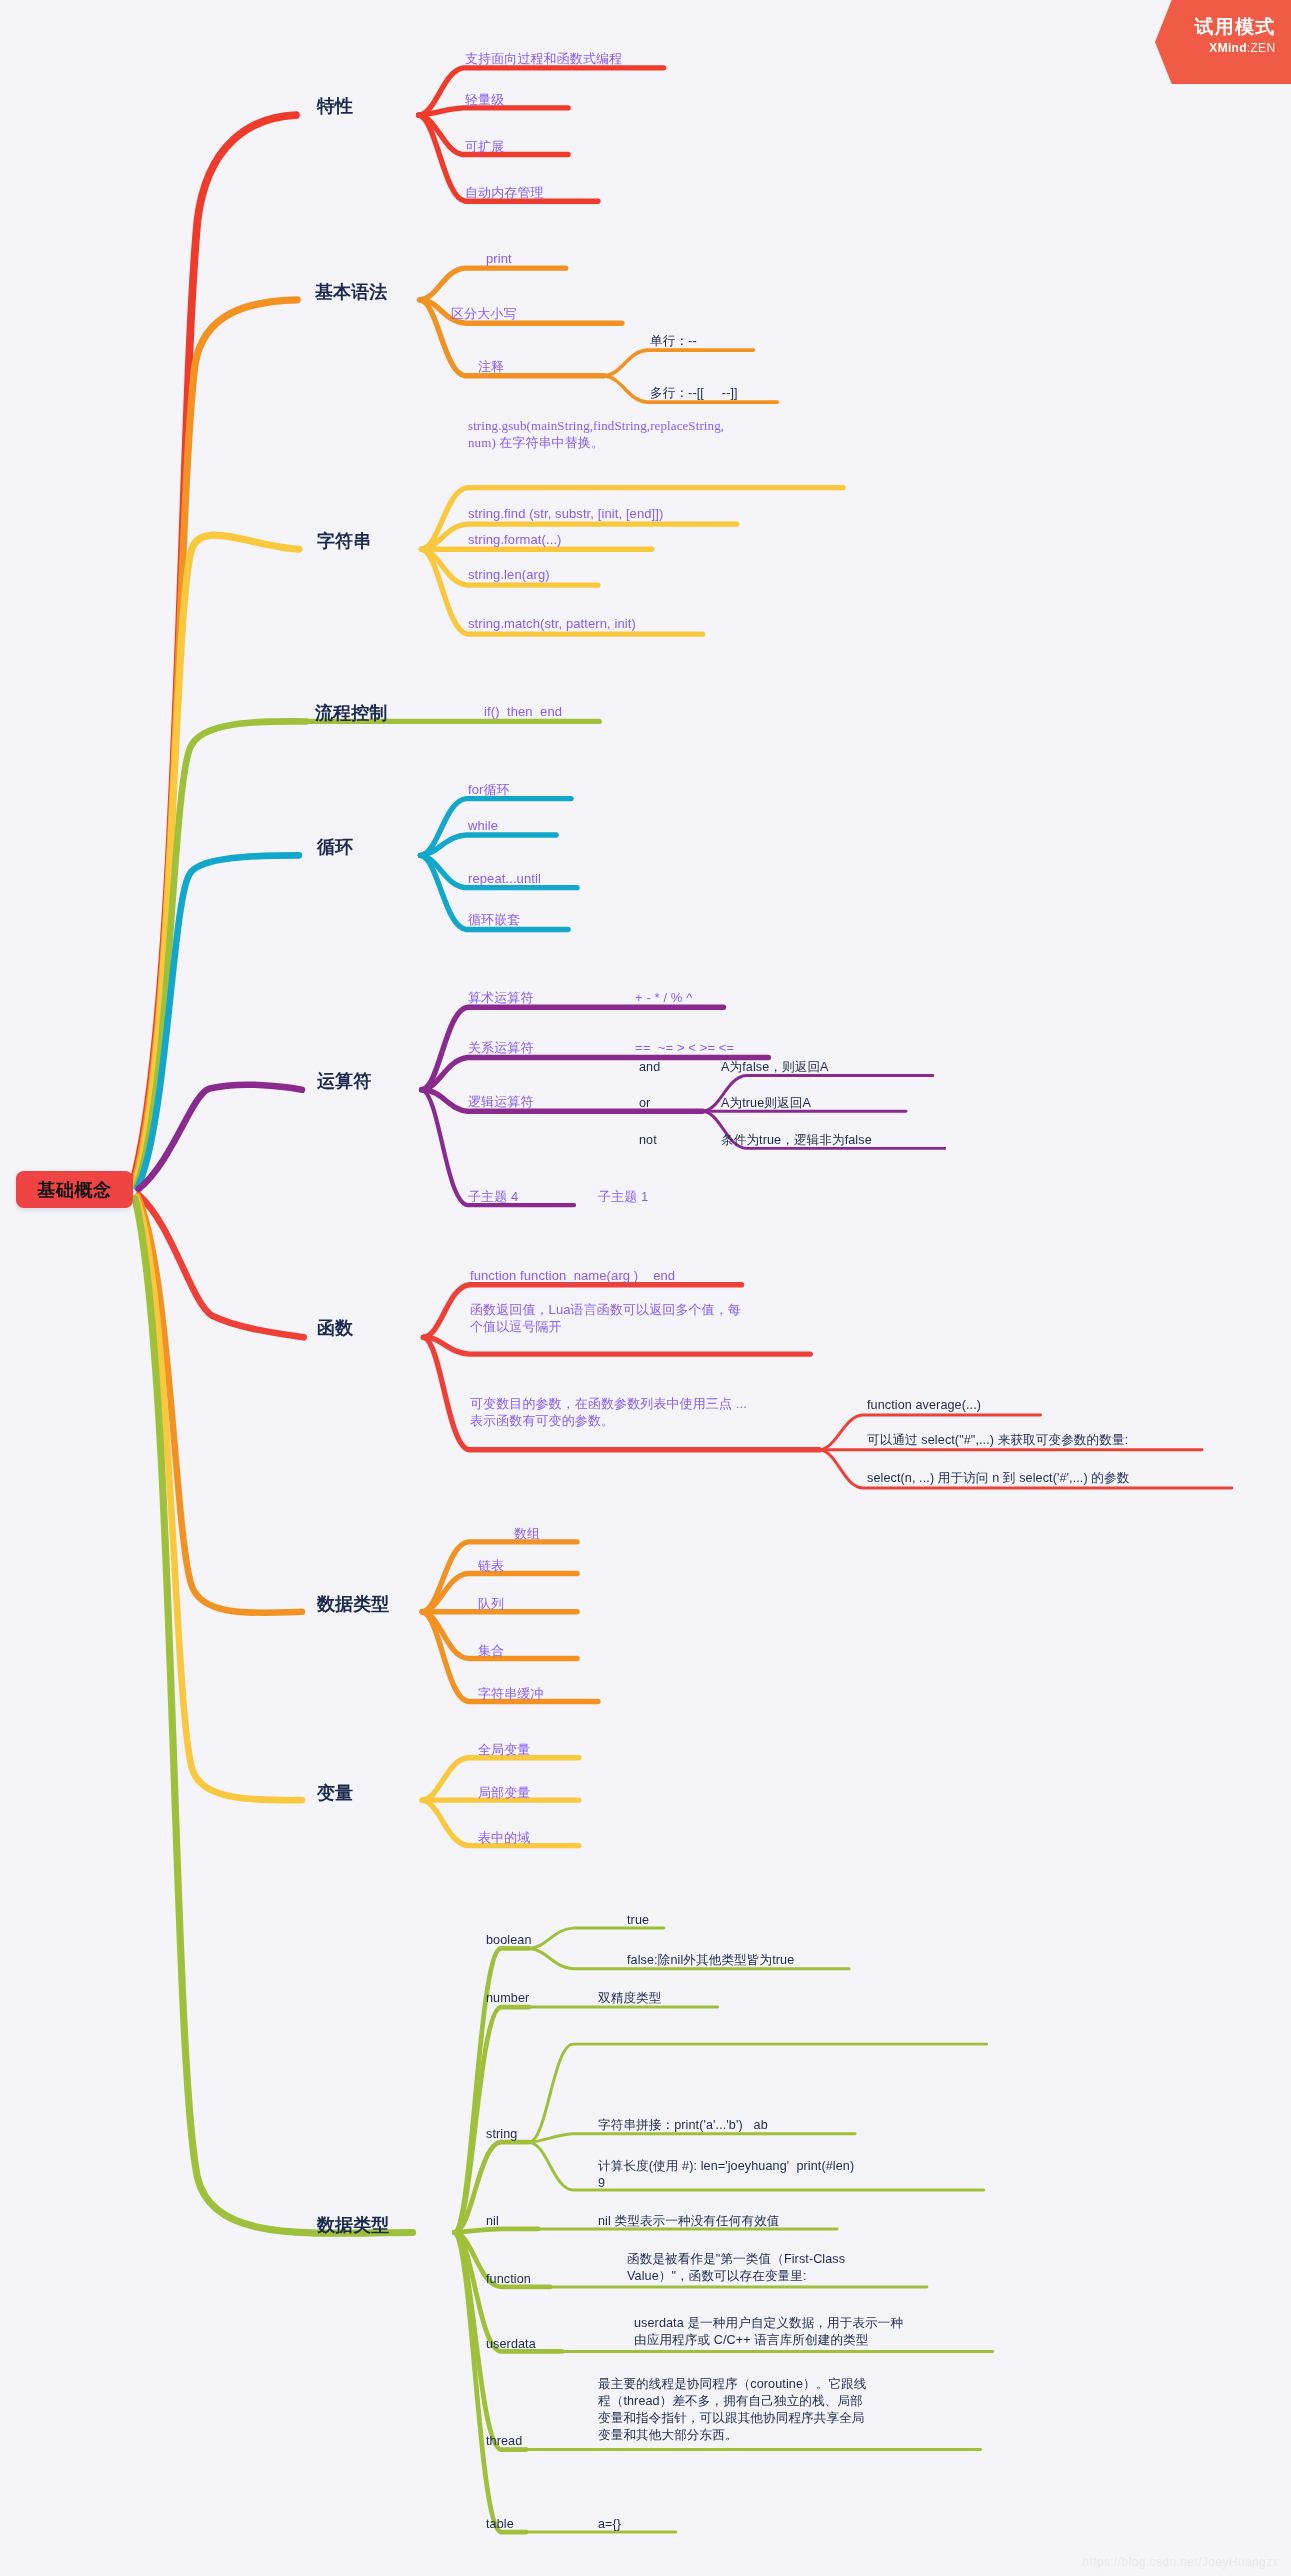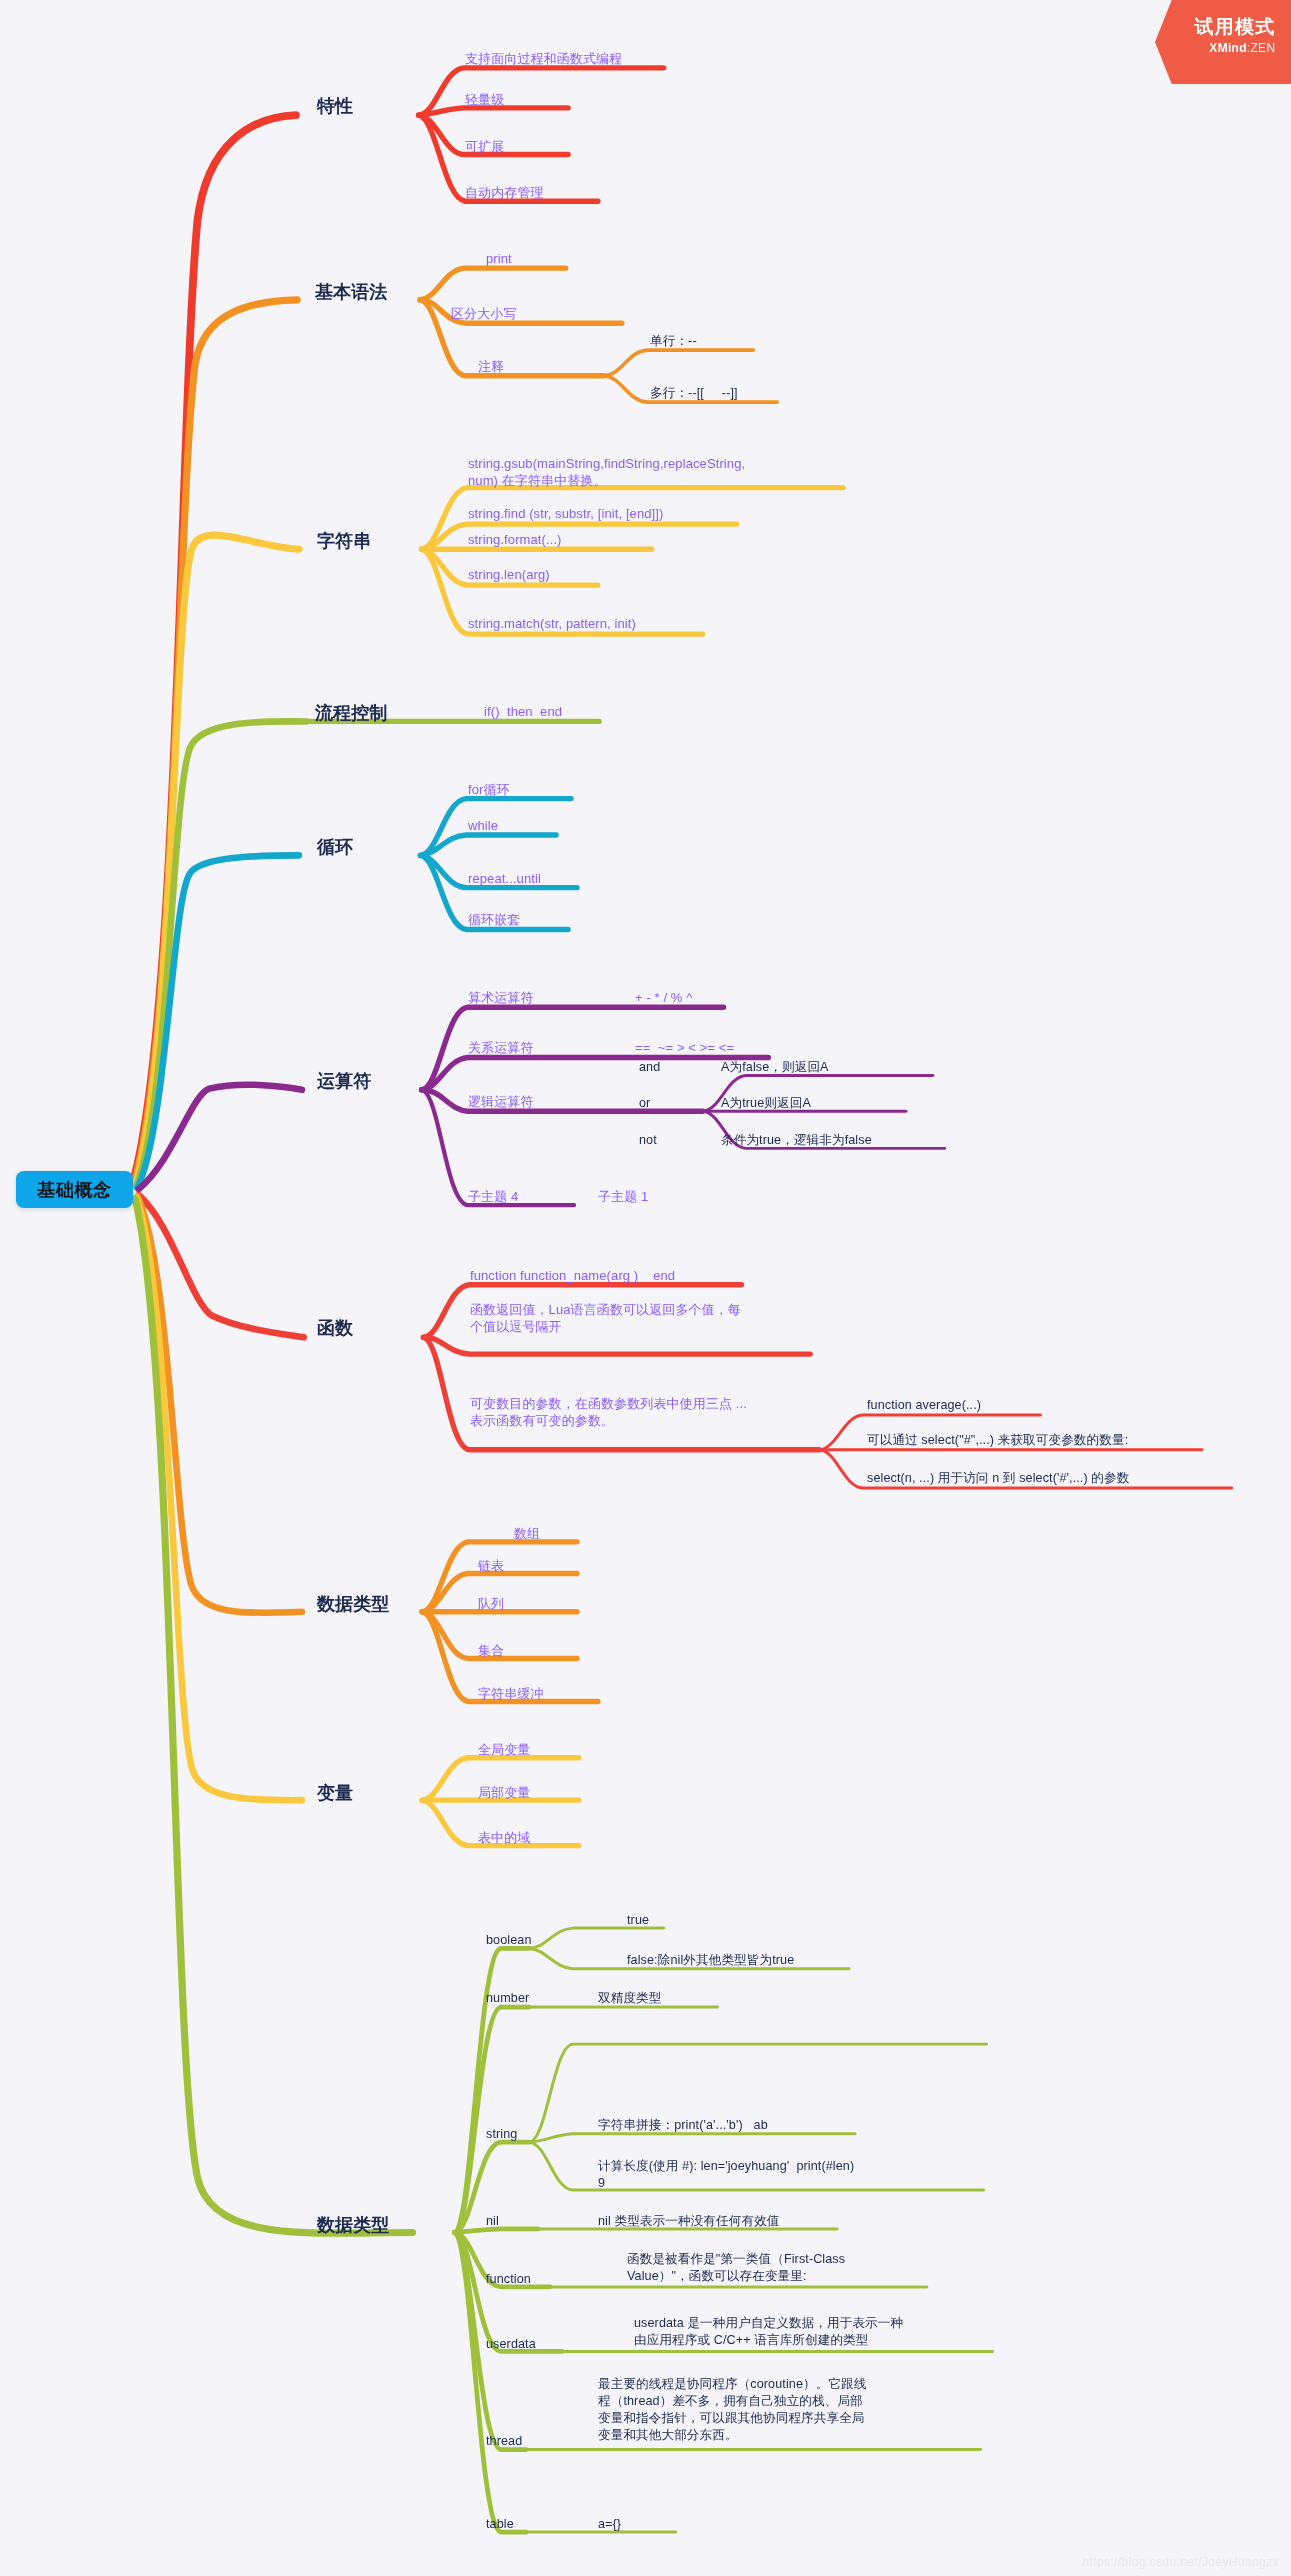--- a/index.html
+++ b/index.html
@@ -16,21 +16,21 @@
     white-space:pre-wrap;
     letter-spacing:0.1px;
   }
   .lbl-branch{font-size:18px;font-weight:700;color:#1b2a4e;}
   .lbl-sub{font-size:13px;color:#8b5cf6;font-weight:400;}
   .lbl-sub2{font-size:12.6px;color:#1b2a4e;font-weight:400;}
 
   
   #root-node{
     position:absolute;left:16px;top:1171px;width:117px;height:37px;
-    background:#0ea5e9;border-radius:7.8px;
+    background:#ef4444;border-radius:7.8px;
     box-shadow:0 1.2px 4.2px rgba(40,50,80,.13);
     display:flex;align-items:center;justify-content:center;
   }
   #root-node span{font-size:18px;font-weight:700;color:#111418;letter-spacing:0.6px;}
 
   
   #trial-badge{
     position:absolute;right:0;top:0;width:136px;height:84px;
     background:#ef5b45;color:#fff;
     clip-path:polygon(16.7px 0,136px 0,136px 84px,16.7px 84px,0 42px);
@@ -168,21 +168,21 @@
   <div class="node lbl-sub" style="left:465px;top:184px;">自动内存管理</div>
 
   <div class="node lbl-branch" style="left:315px;top:280px;">基本语法</div>
   <div class="node lbl-sub" style="left:486px;top:250px;">print</div>
   <div class="node lbl-sub" style="left:451px;top:305px;">区分大小写</div>
   <div class="node lbl-sub" style="left:478px;top:358px;">注释</div>
   <div class="node lbl-sub2" style="left:650px;top:333px;">单行：--</div>
   <div class="node lbl-sub2" style="left:650px;top:385px;">多行：--[[     --]]</div>
 
   <div class="node lbl-branch" style="left:317px;top:529px;">字符串</div>
-  <div class="node lbl-sub" style="left:468px;top:455px;width:383px;">string.gsub(mainString,findString,replaceString,
+  <div class="node lbl-sub" style="left:468px;top:417px;width:383px;font-family:Liberation Serif, serif;">string.gsub(mainString,findString,replaceString,
 num) 在字符串中替换。</div>
   <div class="node lbl-sub" style="left:468px;top:505px;">string.find (str, substr, [init, [end]])</div>
   <div class="node lbl-sub" style="left:468px;top:531px;">string.format(...)</div>
   <div class="node lbl-sub" style="left:468px;top:566px;">string.len(arg)</div>
   <div class="node lbl-sub" style="left:468px;top:615px;">string.match(str, pattern, init)</div>
 
   <div class="node lbl-branch" style="left:315px;top:701px;">流程控制</div>
   <div class="node lbl-sub" style="left:484px;top:703px;">if()  then  end</div>
 
   <div class="node lbl-branch" style="left:317px;top:835px;">循环</div>

